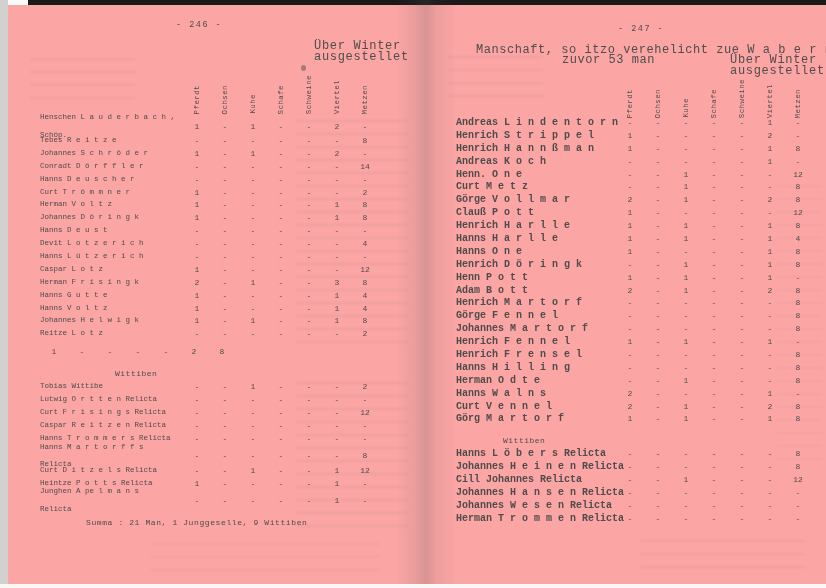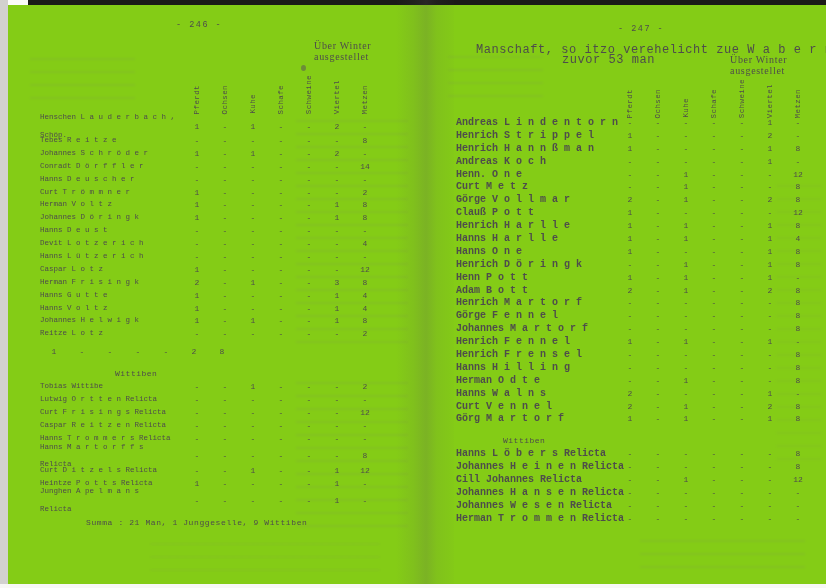--- a/index.html
+++ b/index.html
@@ -1,18 +1,18 @@
 <!DOCTYPE html>
 <html><head>
 <meta charset="utf-8">
 <style>
   html,body{margin:0;padding:0;background:#888;}
   .scan{
     position:relative;width:826px;height:588px;overflow:hidden;
-    background:#84cc16;
+    background:#fca5a5;
     font-family:"Liberation Mono","DejaVu Sans Mono",monospace;
     color:#4e4d4b;
   }
   
   .topbar{position:absolute;left:28px;right:0;top:0;height:5px;background:#1b1a18;}
   .topcorner{position:absolute;left:0;top:0;width:28px;height:5px;background:#fbfbf9;}
   .leftband{position:absolute;left:0;top:0;width:8px;height:100%;background:#d2d1cf;}
   .gutter{position:absolute;left:396px;top:0;width:58px;height:100%;
     background:linear-gradient(90deg,rgba(90,88,85,0) 0%,rgba(90,88,85,0.10) 30%,rgba(90,88,85,0.22) 52%,rgba(90,88,85,0.09) 70%,rgba(90,88,85,0.02) 100%);}
   .bottomband{position:absolute;left:0;bottom:0;height:4px;width:100%;background:#f8f8f6;}
@@ -32,21 +32,21 @@
   .page-246{left:8px;width:396px;}
   .page-247{left:412px;width:414px;}
 
   .pagenum{position:absolute;font-size:8.5px;letter-spacing:1.5px;white-space:nowrap;}
   .page-246 .pagenum{left:168px;top:20px;}
   .page-247 .pagenum{left:206px;top:24px;}
 
   .title1{position:absolute;left:64px;top:43px;font-size:12px;letter-spacing:.55px;white-space:nowrap;}
   .title2{position:absolute;left:150px;top:53px;font-size:12px;letter-spacing:.55px;white-space:nowrap;}
 
-  .overwinter{position:absolute;font-size:10px;line-height:10.5px;letter-spacing:.7px;white-space:nowrap;font-family:Liberation Serif, serif;}
+  .overwinter{position:absolute;font-size:12px;line-height:10.5px;letter-spacing:.7px;white-space:nowrap;}
   .page-246 .overwinter{left:306px;top:41px;}
   .page-247 .overwinter{left:318px;top:55px;}
 
   .heads{position:absolute;display:flex;align-items:flex-end;height:64px;}
   .page-246 .heads{left:175px;top:50px;}
   .page-247 .heads{left:204px;top:54px;}
   .hcell{width:28px;height:100%;display:flex;align-items:flex-end;justify-content:center;}
   .vtext{writing-mode:vertical-rl;transform:rotate(180deg);font-size:7.5px;letter-spacing:.4px;white-space:nowrap;}
 
   .rows{position:absolute;}

